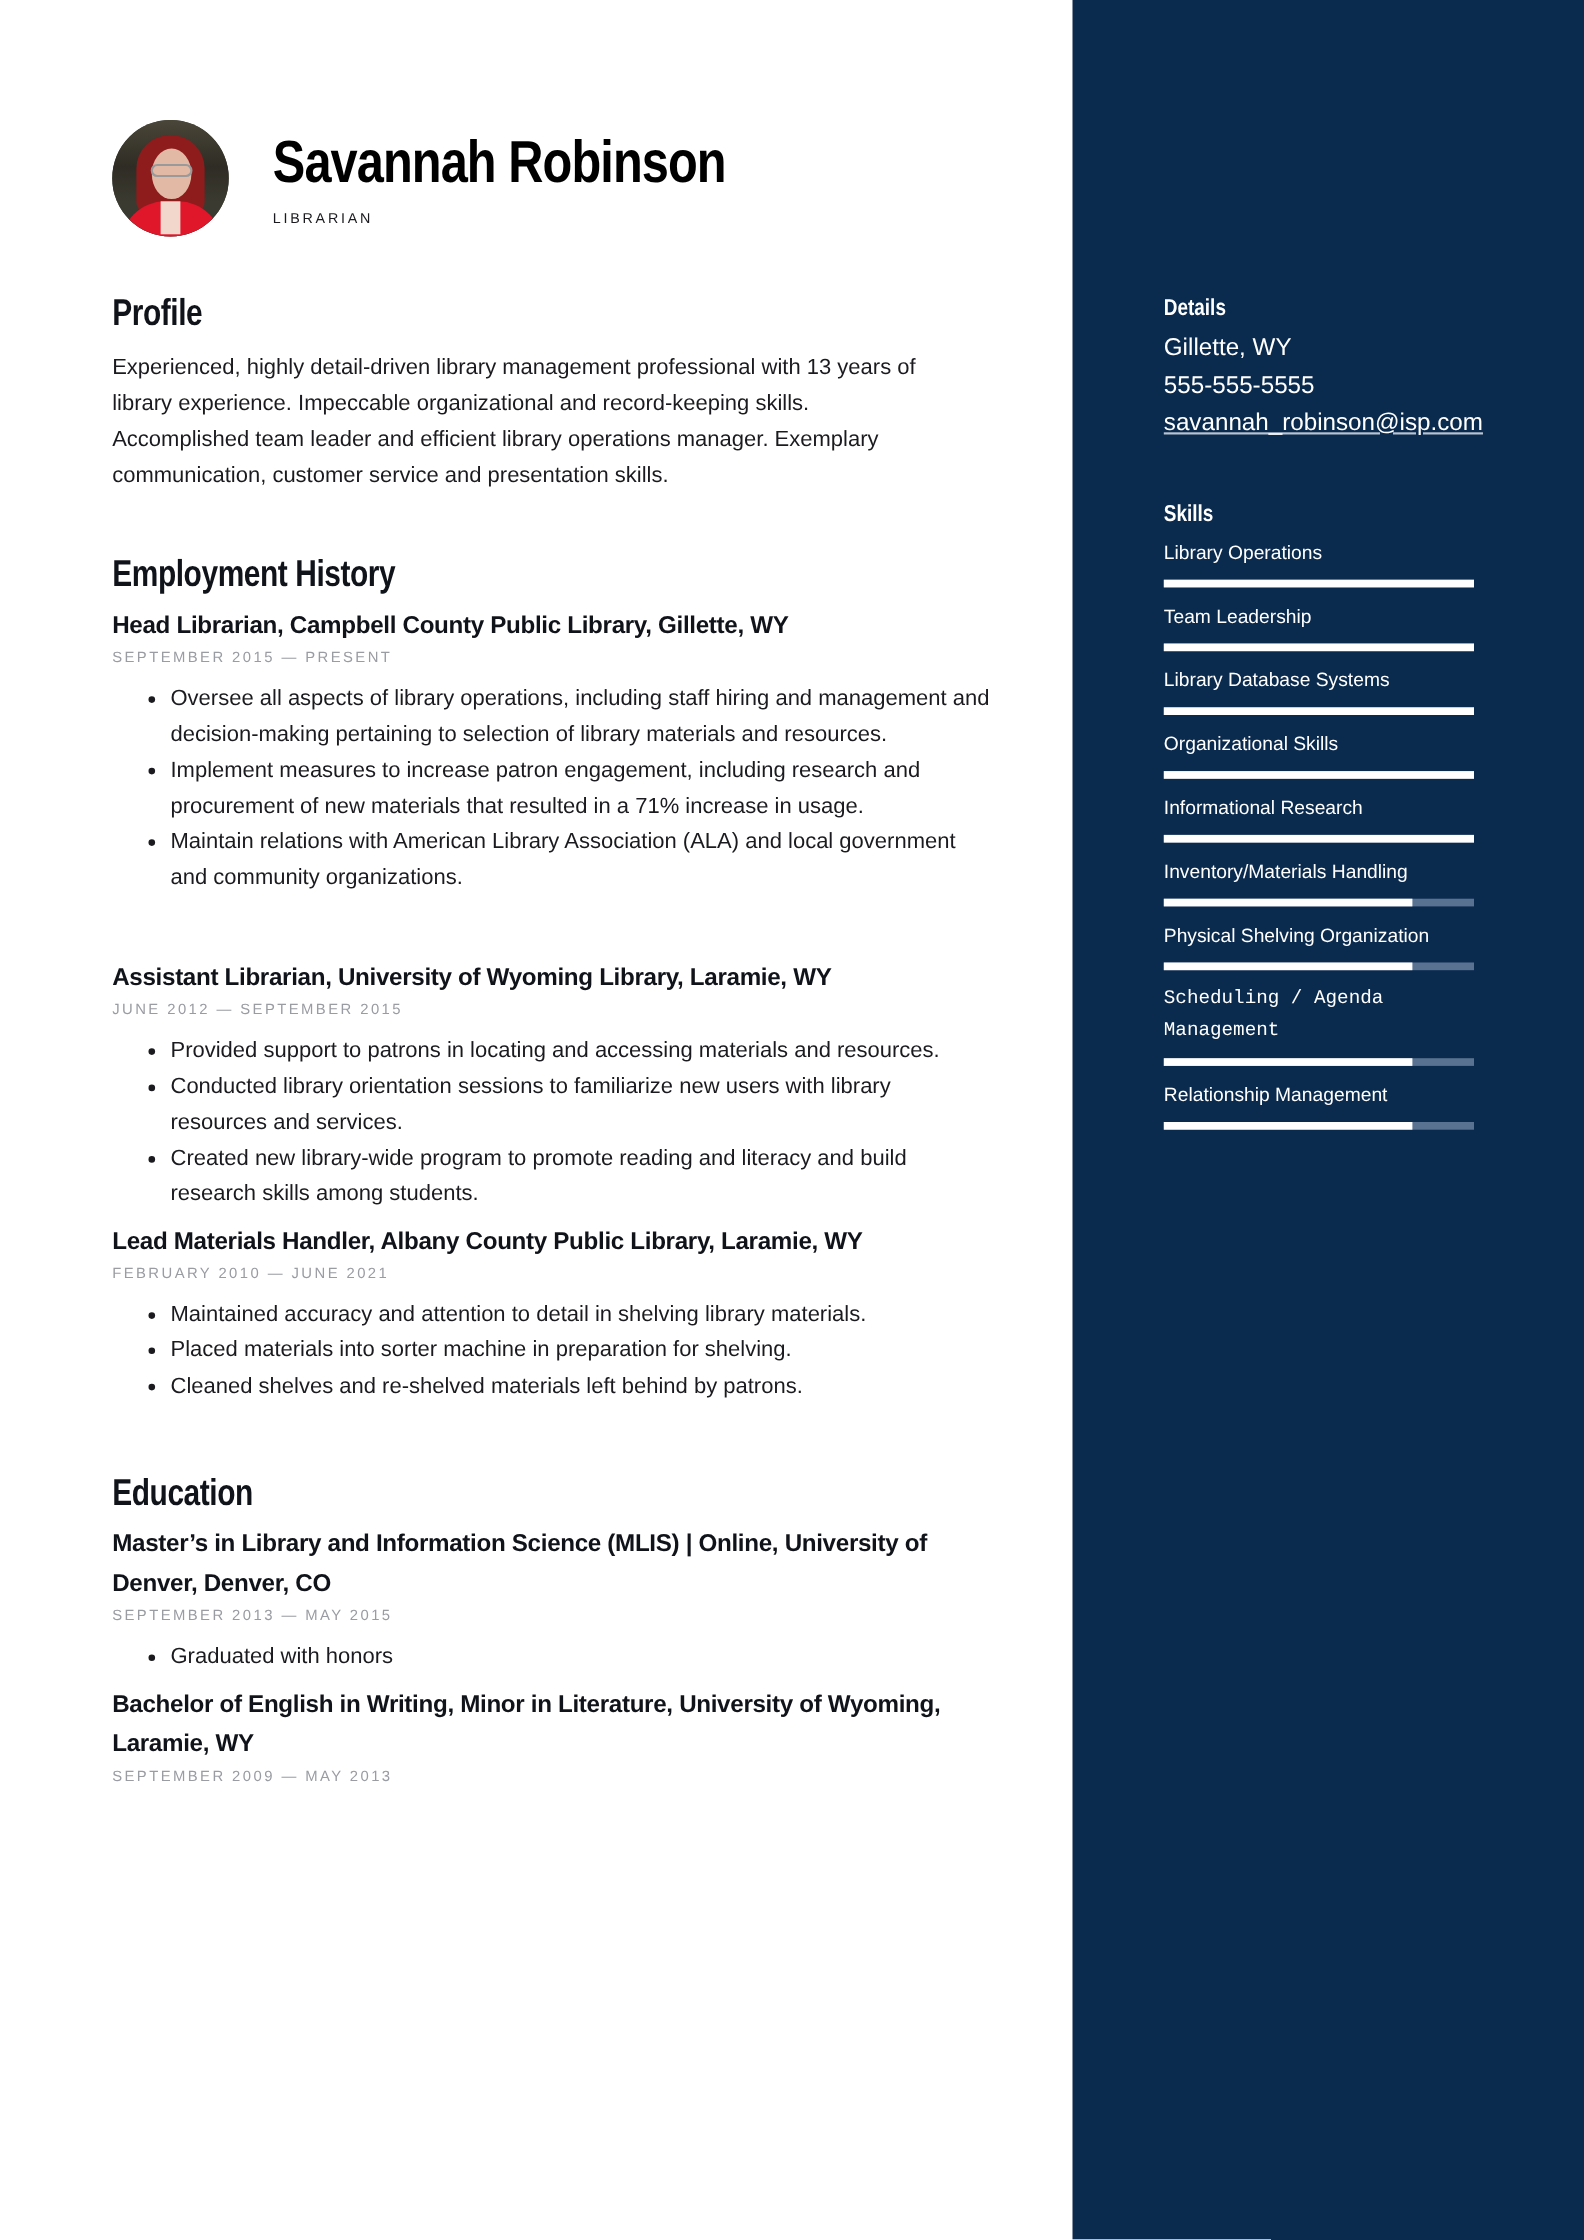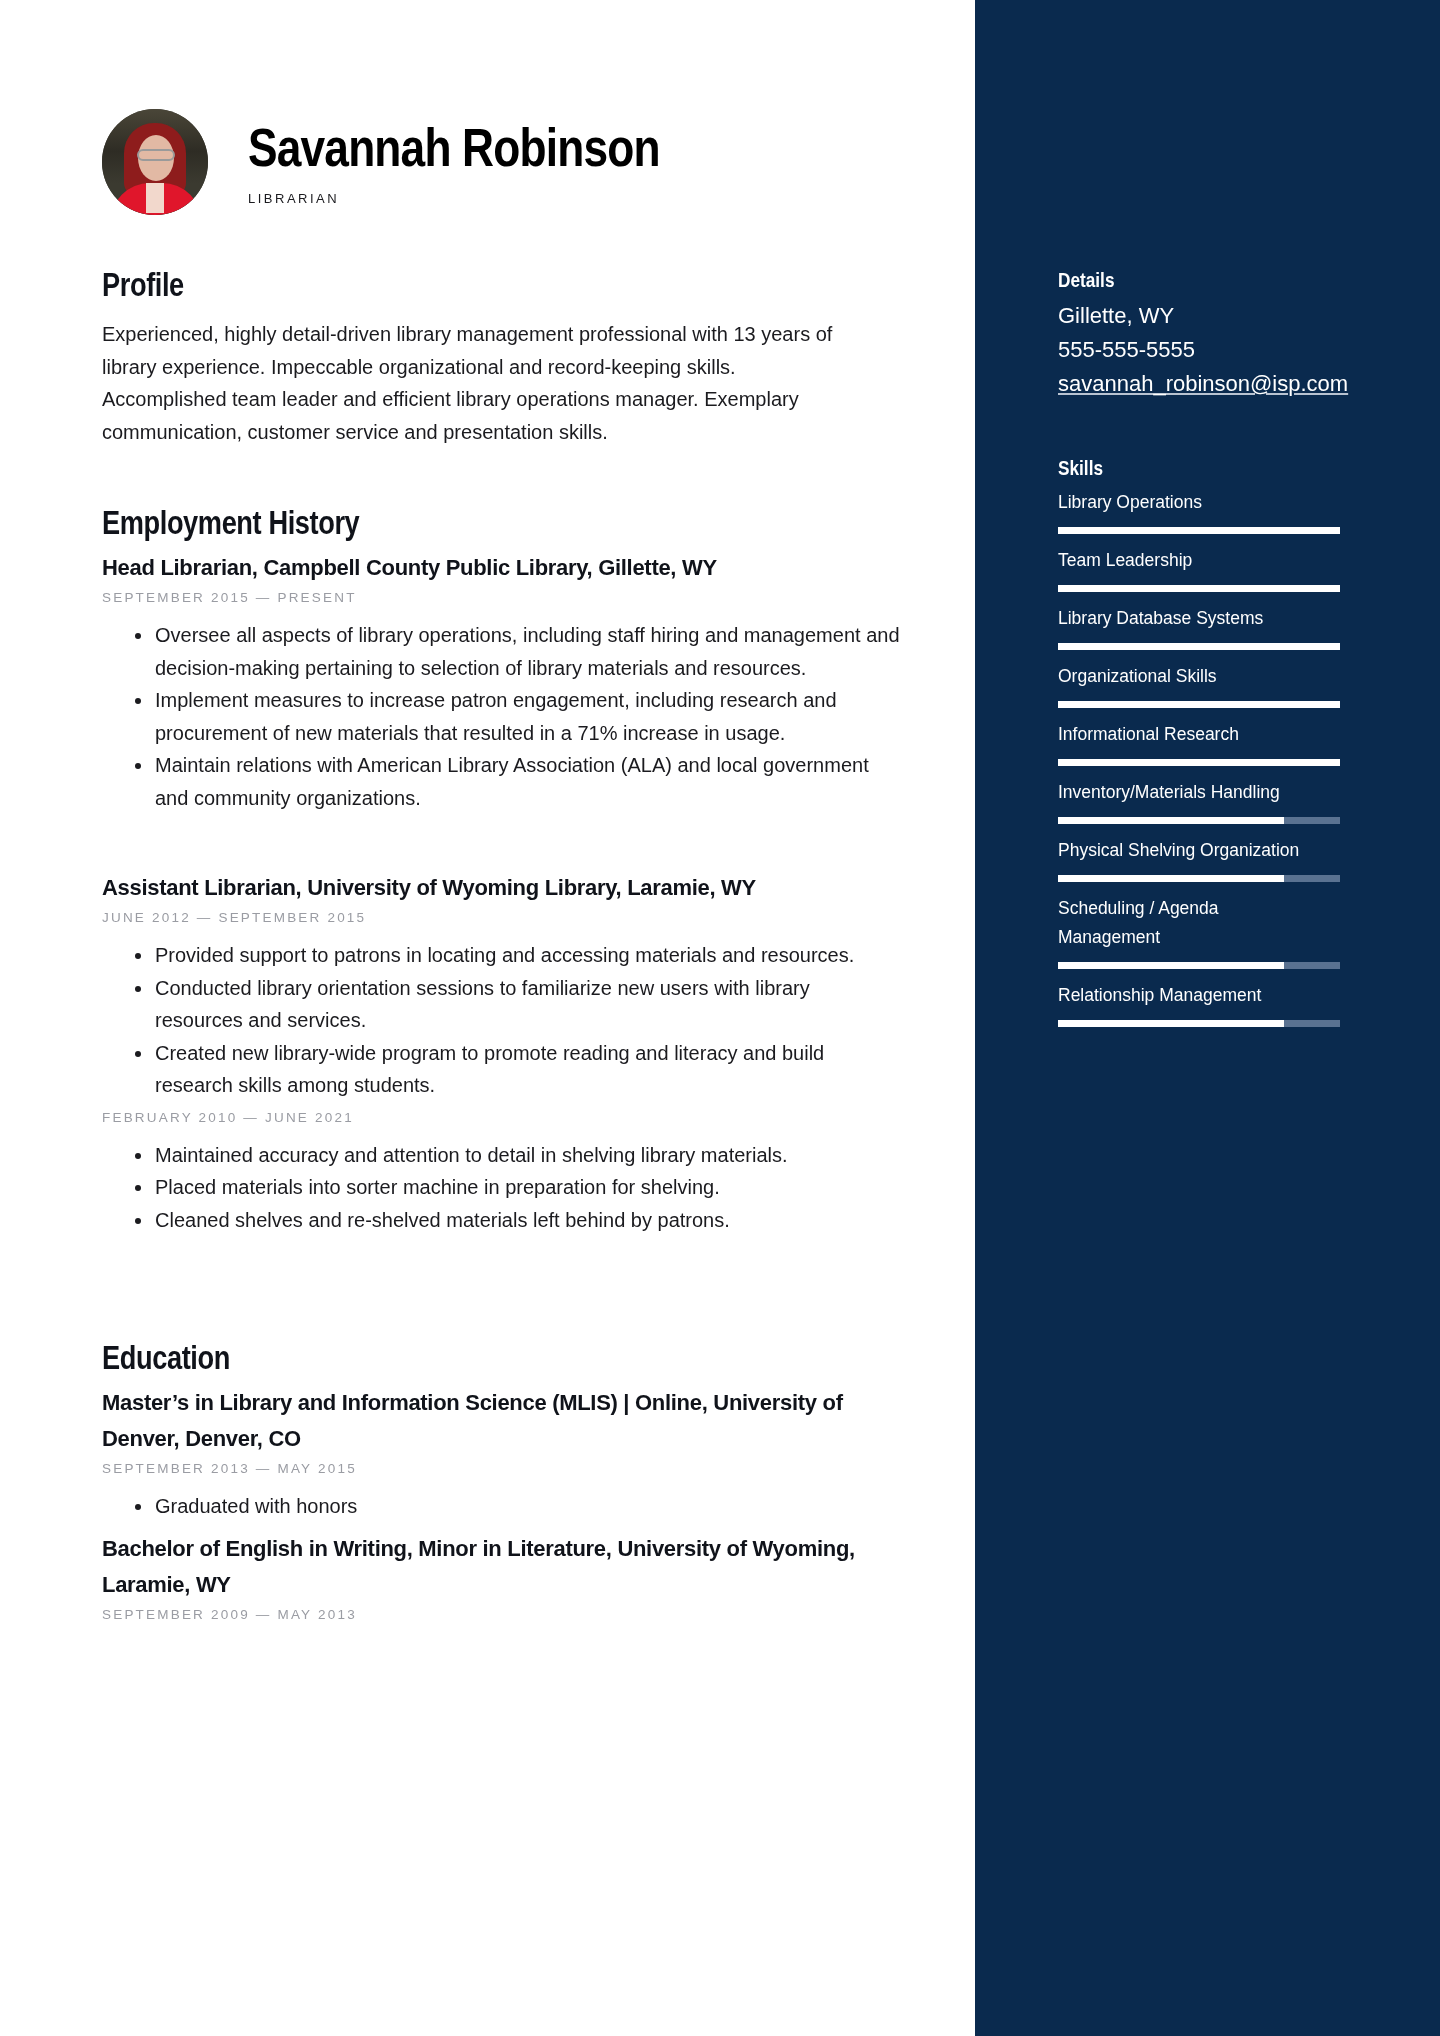--- a/index.html
+++ b/index.html
@@ -93,20 +93,21 @@
       <div class="job-title">Assistant Librarian, University of Wyoming Library, Laramie, WY</div>
       <div class="job-dates">JUNE 2012 — SEPTEMBER 2015</div>
       <ul>
         <li>Provided support to patrons in locating and accessing materials and resources.</li>
         <li>Conducted library orientation sessions to familiarize new users with library resources and services.</li>
         <li>Created new library-wide program to promote reading and literacy and build research skills among students.</li>
       </ul>
     </div>
 
     <div class="job">
+      <div class="job-title">Lead Materials Handler, Albany County Public Library, Laramie, WY</div>
       <div class="job-dates">FEBRUARY 2010 — JUNE 2021</div>
       <ul>
         <li>Maintained accuracy and attention to detail in shelving library materials.</li>
         <li>Placed materials into sorter machine in preparation for shelving.</li>
         <li>Cleaned shelves and re-shelved materials left behind by patrons.</li>
       </ul>
     </div>
   </div>
 
   <div class="education">
@@ -175,21 +176,21 @@
           <div class="skill-fill" style="width: 80%;"></div>
         </div>
       </div>
       <div class="skill">
         <div class="skill-name">Physical Shelving Organization</div>
         <div class="skill-bar">
           <div class="skill-fill" style="width: 80%;"></div>
         </div>
       </div>
       <div class="skill">
-        <div class="skill-name" style="width: 200px;">Scheduling / Agenda Management</div>
+        <div class="skill-name" style="width: 200px; font-family: Liberation Mono, monospace;">Scheduling / Agenda Management</div>
         <div class="skill-bar">
           <div class="skill-fill" style="width: 80%;"></div>
         </div>
       </div>
       <div class="skill">
         <div class="skill-name">Relationship Management</div>
         <div class="skill-bar">
           <div class="skill-fill" style="width: 80%;"></div>
         </div>
       </div>

